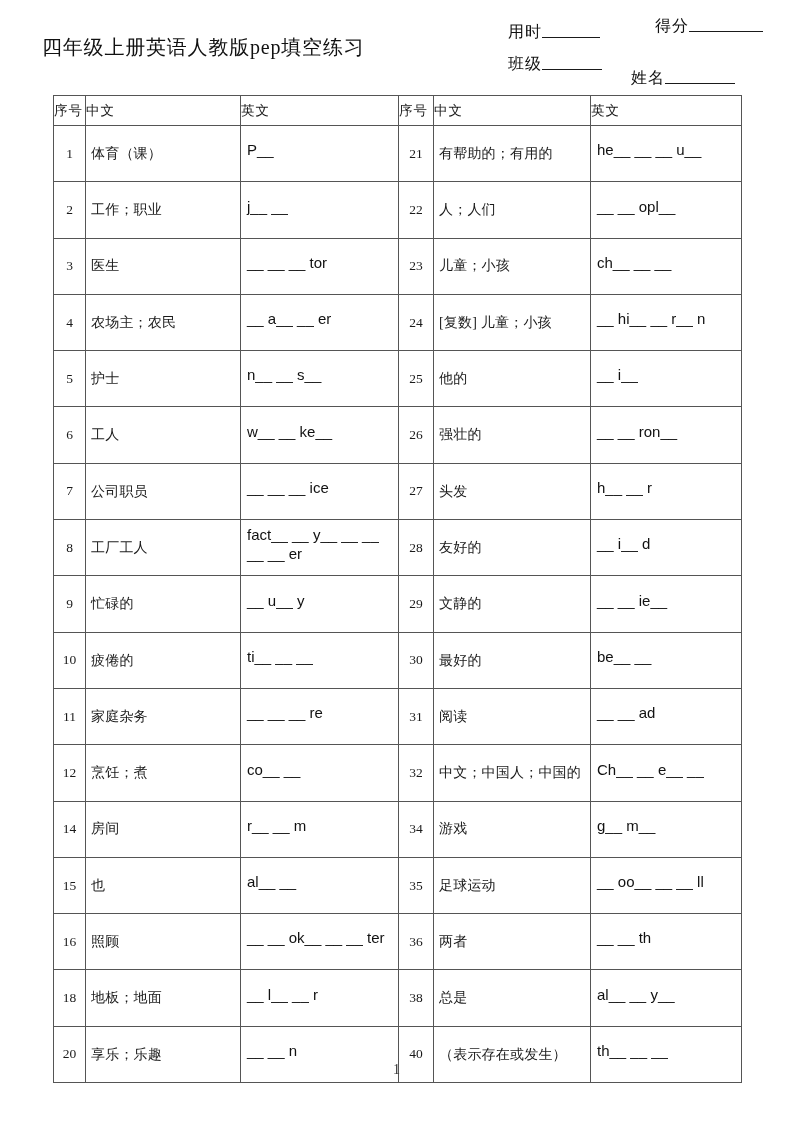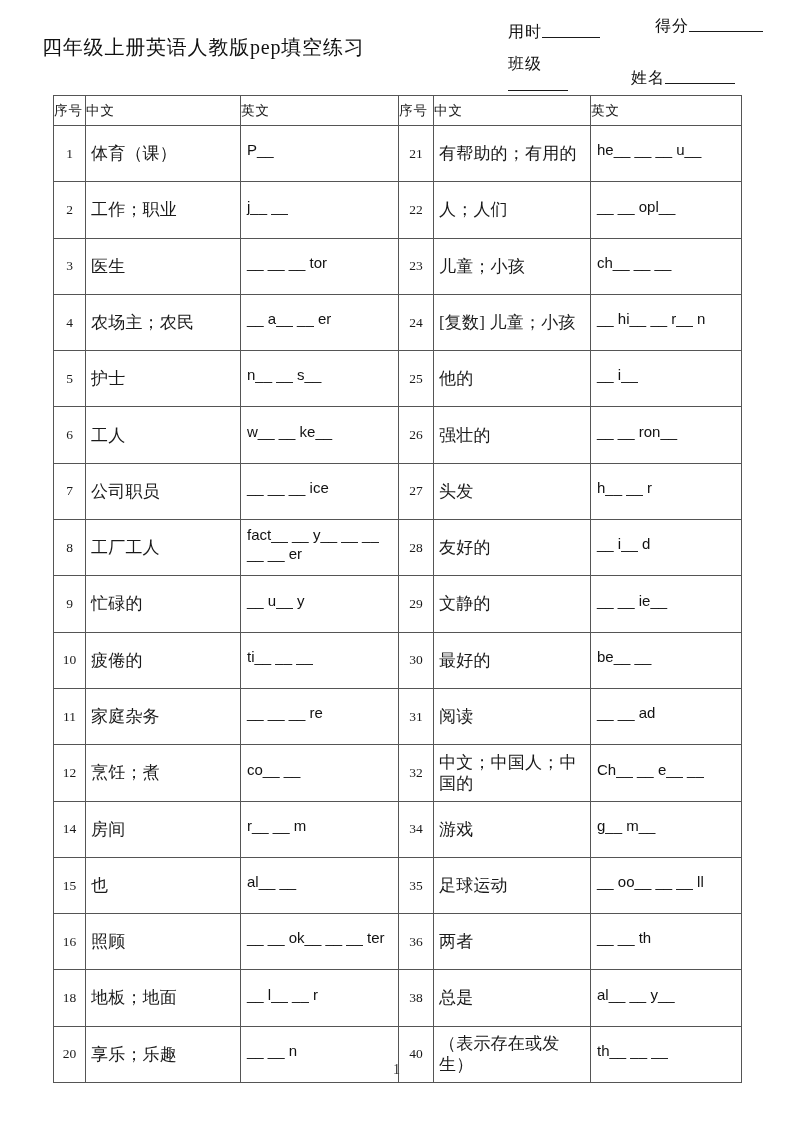--- a/index.html
+++ b/index.html
@@ -8,39 +8,39 @@
     font-family:"Liberation Serif","DejaVu Serif",serif; color:#1a1a1a; overflow:hidden;
   }
   .doc-title {
     position:absolute; left:42px; top:34px; font-size:20px; letter-spacing:0.8px; color:#111;
   }
   .hdr-field { position:absolute; display:inline-flex; align-items:flex-start; }
   .hdr-field .lbl { font-size:16px; letter-spacing:1px; color:#111; }
   .hdr-field .blank { display:inline-block; height:15px; border-bottom:1.6px solid #1a1a1a; }
   .f-time  { left:508px; top:22px; }
   .f-score { left:631px; top:16px;margin-left:24px; }
-  .f-class { left:508px; top:54px;flex-direction:column; }
+  .f-class { left:508px; top:54px; }
   .f-name  { left:631px; top:54px;margin-top:14px; }
   .f-time .blank  { width:58px; }
   .f-score .blank { width:74px; }
   .f-class .blank { width:60px; }
   .f-name .blank  { width:70px; }
 
   table.vocab {
     position:absolute; left:53px; top:95px; width:688px;
     border-collapse:collapse; table-layout:fixed;
   }
   table.vocab th, table.vocab td { border:1px solid #555; overflow:hidden; }
   table.vocab th {
     height:29px; font-weight:normal; font-size:13.5px; text-align:left;
     letter-spacing:1px; padding:0;
   }
   table.vocab td { height:45.3px; vertical-align:middle; }
   td.c-no { text-align:center; font-size:13.5px; padding:0; }
-  td.c-cn { font-size:17px; padding:2px 0 2px 5px; letter-spacing:0.2px; line-height:1.25; }
+  td.c-cn { font-size:14px; padding:2px 0 2px 5px; letter-spacing:0.2px; line-height:1.25; }
   td.c-en {
     font-family:"Liberation Sans","DejaVu Sans",sans-serif;
     font-size:15px; color:#111; padding:2px 2px 8px 6px; line-height:1.25;
     word-break:break-word;
     margin-left:24px;
   }
   .page-number {
     position:absolute; left:0; top:1062px; width:100%;
     text-align:center; font-size:14px; color:#333;
   }

